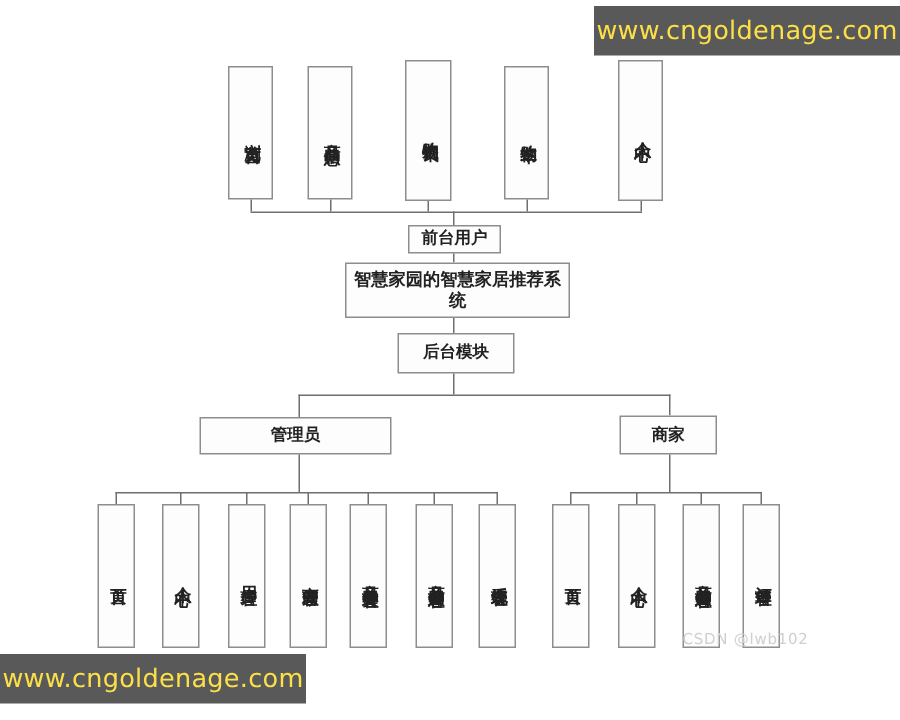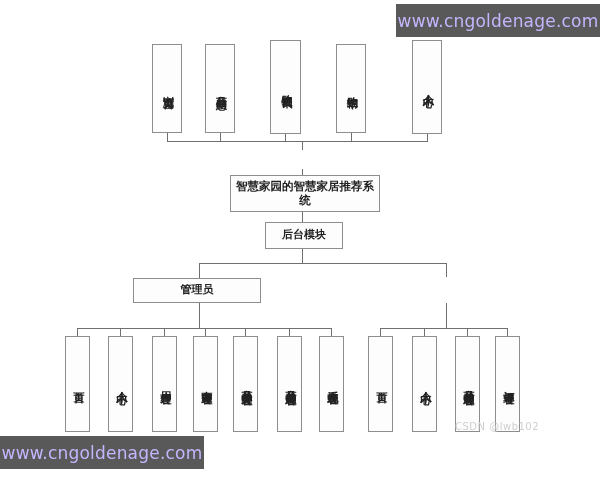--- a/index.html
+++ b/index.html
@@ -53,21 +53,21 @@
     position: absolute;
     background: #6f6f6f;
   }
   .ln-v { width: 1px; }
   .ln-h { height: 1px; }
 
   
   .wm {
     position: absolute;
     background: #595959;
-    color: #c4b5fd;
+    color: #fde047;
     display: flex;
     align-items: center;
     justify-content: center;
     font-size: 17px;
     letter-spacing: 0.2px;
     font-family: "DejaVu Sans", "Liberation Sans", sans-serif;
   }
   .wm-faint {
     position: absolute;
     color: #cfcfcf;
@@ -94,20 +94,21 @@
   <div class="ln-v" style="left:167px; top:133px; height:8px;"></div>
   <div class="ln-v" style="left:220px; top:133px; height:8px;"></div>
   <div class="ln-v" style="left:285px; top:134px; height:7px;"></div>
   <div class="ln-v" style="left:351px; top:133px; height:8px;"></div>
   <div class="ln-v" style="left:427px; top:134px; height:7px;"></div>
 
   <div class="ln-h" style="left:167px; top:141px; width:261px;"></div>
 
   <div class="ln-v" style="left:302px; top:141px; height:9px;"></div>
 
+  <div class="node horiz" style="left:272px; top:150px; width:62px; height:19px;">前台用户</div>
 
   <div class="ln-v" style="left:302px; top:169px; height:6px;"></div>
 
   <div class="node wide" style="left:230px; top:175px; width:150px; height:37px;">智慧家园的智慧家居推荐系统</div>
 
   <div class="ln-v" style="left:302px; top:212px; height:10px;"></div>
 
   <div class="node horiz" style="left:265px; top:222px; width:78px; height:27px;">后台模块</div>
 
   <div class="ln-v" style="left:302px; top:249px; height:14px;"></div>
@@ -135,20 +136,21 @@
   <div class="node vert" style="left:152px; top:336px; width:25px; height:96px;">用户管理</div>
 
   <div class="node vert" style="left:193px; top:336px; width:25px; height:96px;">商家管理</div>
 
   <div class="node vert" style="left:233px; top:336px; width:25px; height:96px;">商品分类管理</div>
 
   <div class="node vert" style="left:277px; top:336px; width:25px; height:96px;">商品信息管理</div>
 
   <div class="node vert" style="left:319px; top:336px; width:25px; height:96px;">系统管理</div>
 
+  <div class="node horiz" style="left:413px; top:277px; width:65px; height:26px;">商家</div>
 
   <div class="ln-v" style="left:446px; top:303px; height:25px;"></div>
   <div class="ln-h" style="left:380px; top:328px; width:128px;"></div>
 
   <div class="ln-v" style="left:380px; top:328px; height:8px;"></div>
   <div class="ln-v" style="left:424px; top:328px; height:8px;"></div>
   <div class="ln-v" style="left:467px; top:328px; height:8px;"></div>
   <div class="ln-v" style="left:507px; top:328px; height:8px;"></div>
 
   <div class="node vert" style="left:368px; top:336px; width:25px; height:96px;">首页</div>

